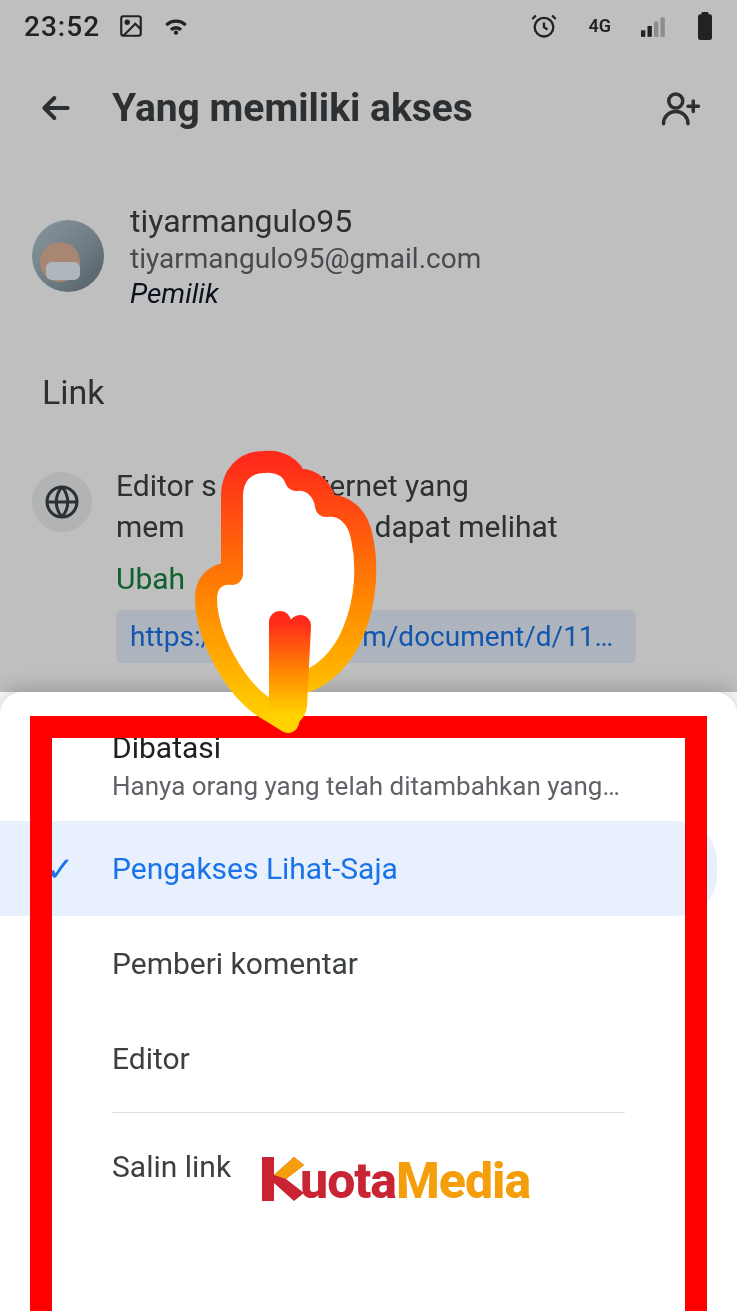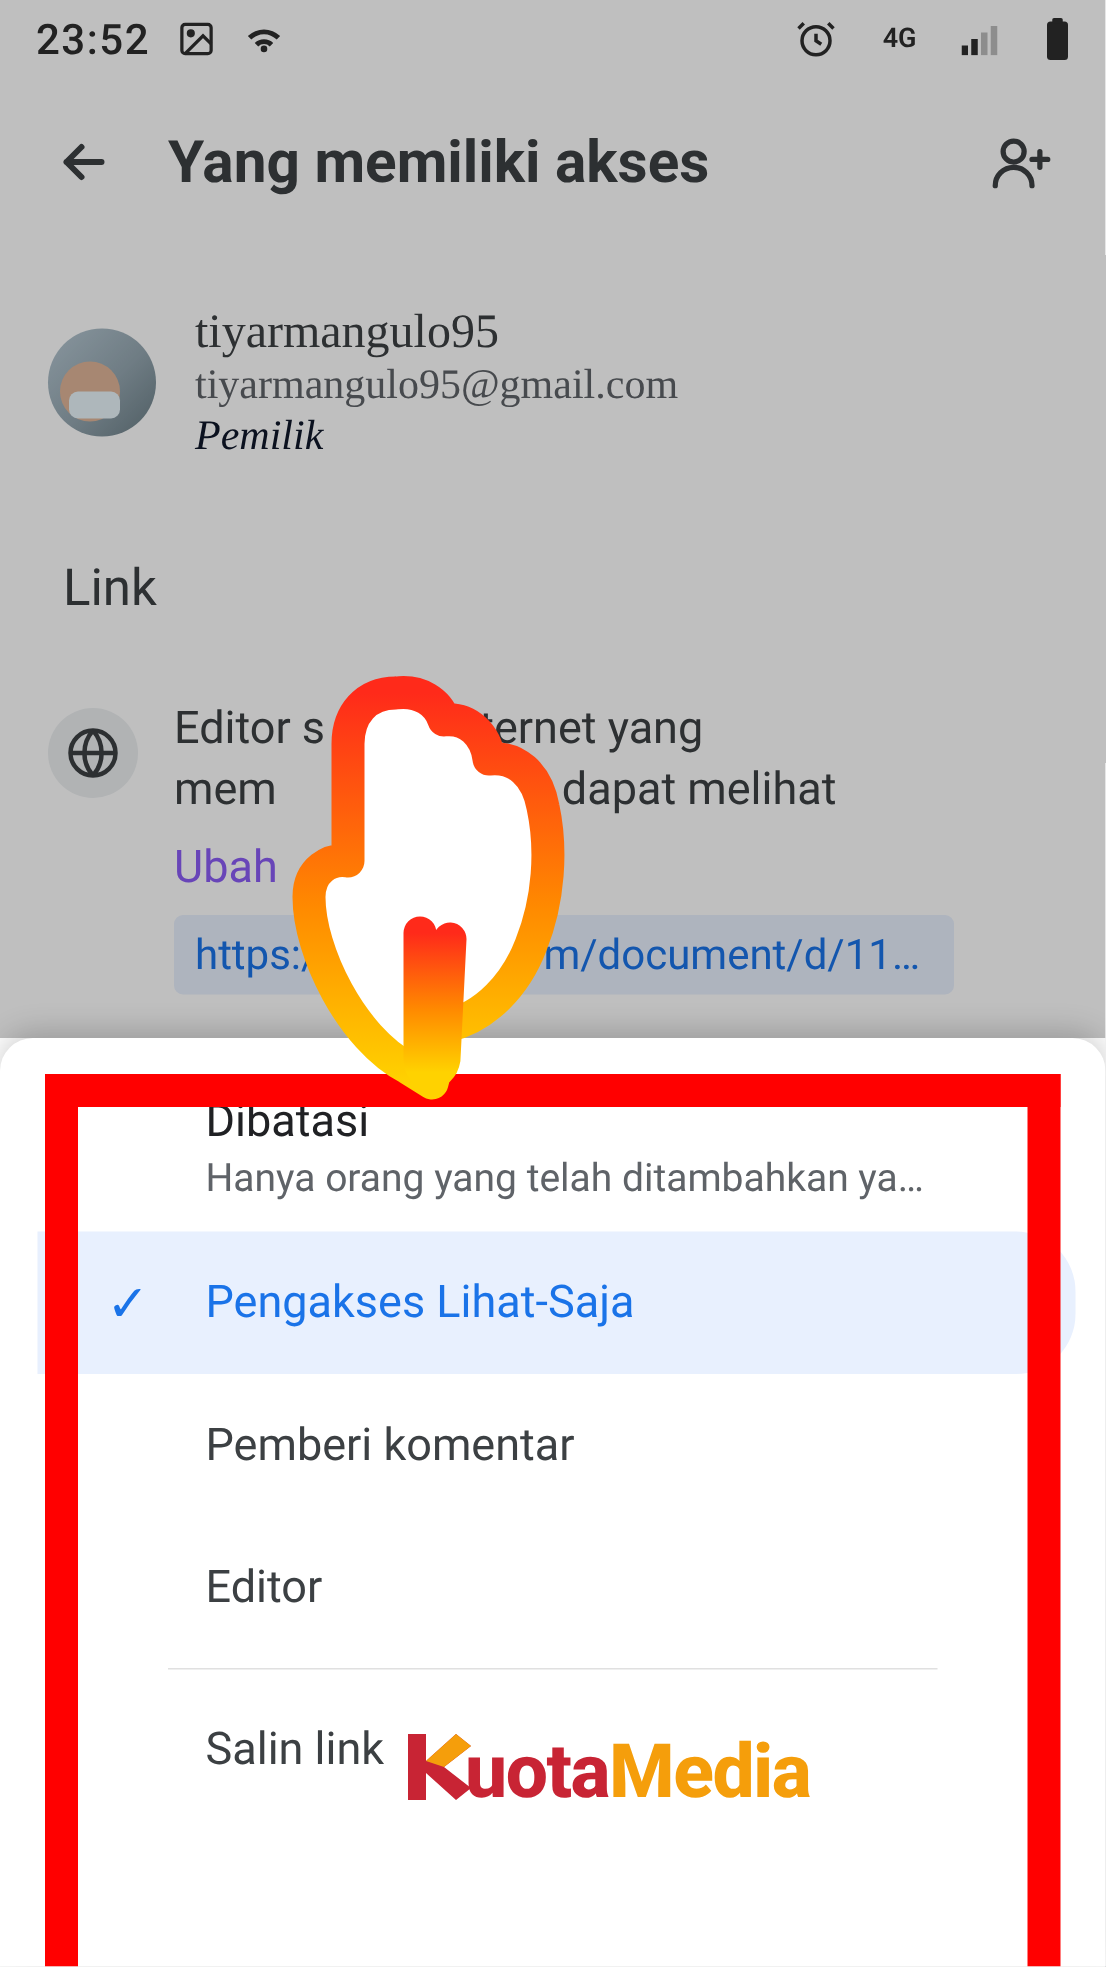--- a/index.html
+++ b/index.html
@@ -8,51 +8,51 @@
   .dimmer { position: absolute; inset: 0; background: #fff; }
   .statusbar { position: absolute; top: 0; left: 0; right: 0; height: 52px; display: flex; align-items: center; justify-content: space-between; padding: 0 24px; font-size: 28px; color: #2e2e2e; text-align: center; }
   .sb-left { display: flex; align-items: center; gap: 18px; }
   .sb-right { display: flex; align-items: center; gap: 30px; }
   .clock { font-weight: 500; letter-spacing: 1px; }
   .sb-icon { display: inline-flex; }
   .topbar { position: absolute; top: 58px; left: 0; right: 0; height: 100px; display: flex; align-items: center; padding: 0 32px; gap: 32px; }
   .back { width: 48px; height: 48px; display: flex; align-items: center; justify-content: center; }
   .title { font-size: 39px; color: #3c4043; font-weight: 700; flex: 1; }
   .add-person { width: 48px; height: 48px; display: flex; align-items: center; justify-content: center; }
-  .user-row { position: absolute; top: 190px; left: 0; right: 0; padding: 12px 32px; display: flex; gap: 26px; align-items: center; font-family: Liberation Serif, serif; }
+  .user-row { position: absolute; top: 190px; left: 0; right: 0; padding: 12px 32px; display: flex; gap: 26px; align-items: center; }
   .avatar { width: 72px; height: 72px; border-radius: 50%; background: linear-gradient(135deg,#b7c9d4 0%,#94a6b0 55%,#6a7d85 100%); position: relative; overflow: hidden; }
   .avatar::before { content:""; position:absolute; left:8px; top:22px; width:40px; height:40px; border-radius:50%; background:#dfb598; }
   .avatar::after { content:""; position:absolute; left:14px; top:42px; width:34px; height:18px; border-radius:6px; background:#e8f4fa; }
   .user-info { display: flex; flex-direction: column; gap: 2px; }
   .user-name { font-size: 32px; color: #3c4043; }
   .user-email { font-size: 28px; color: #5f6368; }
   .user-role { font-size: 28px; color: #0f172a; font-style: italic; margin-top: 0; }
   .section-head { position: absolute; top: 372px; left: 42px; font-size: 34px; color: #3c4043; }
   .link-row { position: absolute; top: 456px; left: 0; right: 0; padding: 10px 32px; display: flex; gap: 24px; align-items: flex-start; }
   .globe-wrap { width: 60px; height: 60px; border-radius: 50%; background:#eceff1; display:flex; align-items:center; justify-content:center; margin-top:6px; }
   .link-info { flex: 1; }
   .link-desc { font-size: 30px; color: #3c4043; line-height: 1.35; }
-  .ubah { margin-top: 14px; font-size: 30px; color: #8b5cf6; }
+  .ubah { margin-top: 14px; font-size: 30px; color: #15803d; }
   .url-chip { margin-top: 14px; background:#e8f0fe; color:#1a73e8; font-size:28px; padding:10px 14px; border-radius:6px; white-space:nowrap; overflow:hidden; text-overflow:ellipsis; max-width: 520px; }
   .overlay-shade { position:absolute; inset:0; background:rgba(0,0,0,0.25); pointer-events:none; }
   
   .sheet { position:absolute; left:0; right:0; bottom:0; top:692px; background:#fff; border-top-left-radius:22px; border-top-right-radius:22px; box-shadow:0 -4px 20px rgba(0,0,0,0.2); }
   .highlight-frame { position:absolute; left:30px; right:30px; top:24px; bottom:0; border:22px solid #ff0000; border-bottom:none; pointer-events:none; }
-  .opt { padding: 30px 112px 30px 112px; font-size:30px; color:#3c4043; position:relative;margin-left:25px; }
+  .opt { padding: 30px 112px 30px 112px; font-size:30px; color:#3c4043; position:relative; }
   .opt.head { padding-top: 38px; padding-bottom: 20px; }
   .opt.head .opt-title { font-size:30px; color:#202124; }
   .opt.head .opt-sub { font-size:26px; color:#5f6368; margin-top:6px; white-space:nowrap; overflow:hidden; text-overflow:ellipsis; }
   .opt.selected { background:#e8f0fe; color:#1a73e8; border-radius: 0 40px 40px 0; margin-right: 20px; }
   .opt.selected .check { position:absolute; left:46px; top:50%; transform:translateY(-50%); color:#1a73e8; font-size:34px; }
   .divider { height:1px; background:#e0e0e0; margin:6px 112px; }
   
   .hand { position:absolute; left:184px; top:434px; width:220px; height:300px; pointer-events:none; }
   .hand svg { width:100%; height:100%; }
   
-  .watermark { position:absolute; left:262px; top:1152px; font-size:50px; font-weight:800; letter-spacing:-1px; pointer-events:none; }
+  .watermark { position:absolute; left:252px; top:1152px; font-size:50px; font-weight:800; letter-spacing:-1px; pointer-events:none; }
   .wm-k-shape { display:inline-block; vertical-align:middle; margin-right:-4px; }
   .wm-text1 { color:#c82434; }
   .wm-text2 { color:#f59e0b; }
 </style>
 </head>
 <body>
 
 <div class="screen">
   <div class="dimmer">
 

